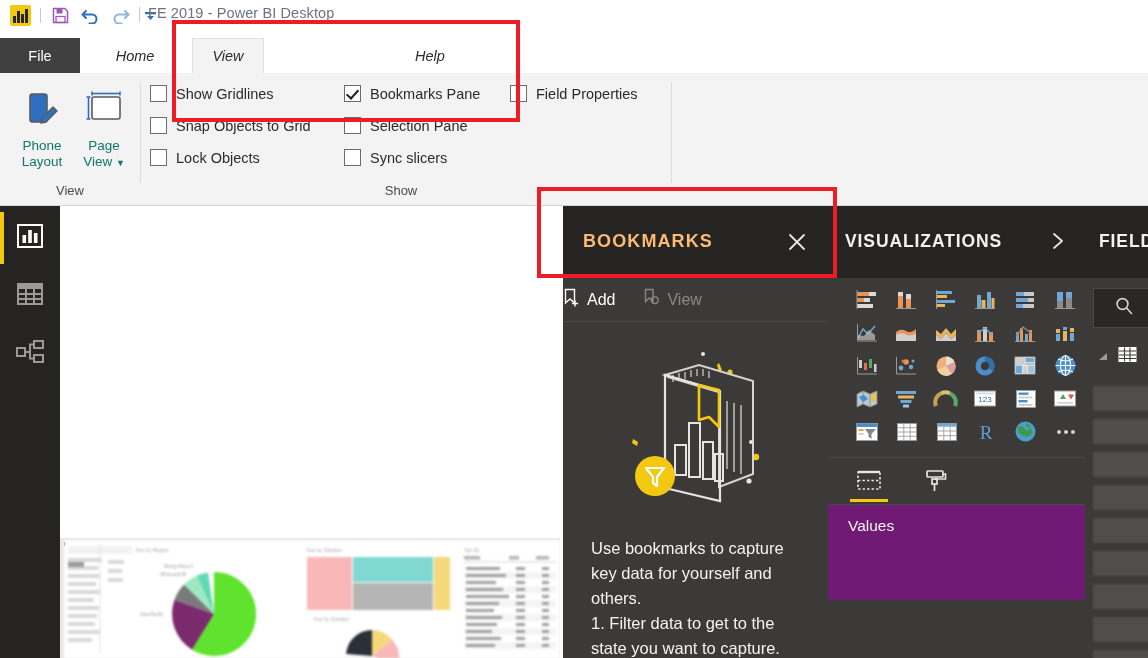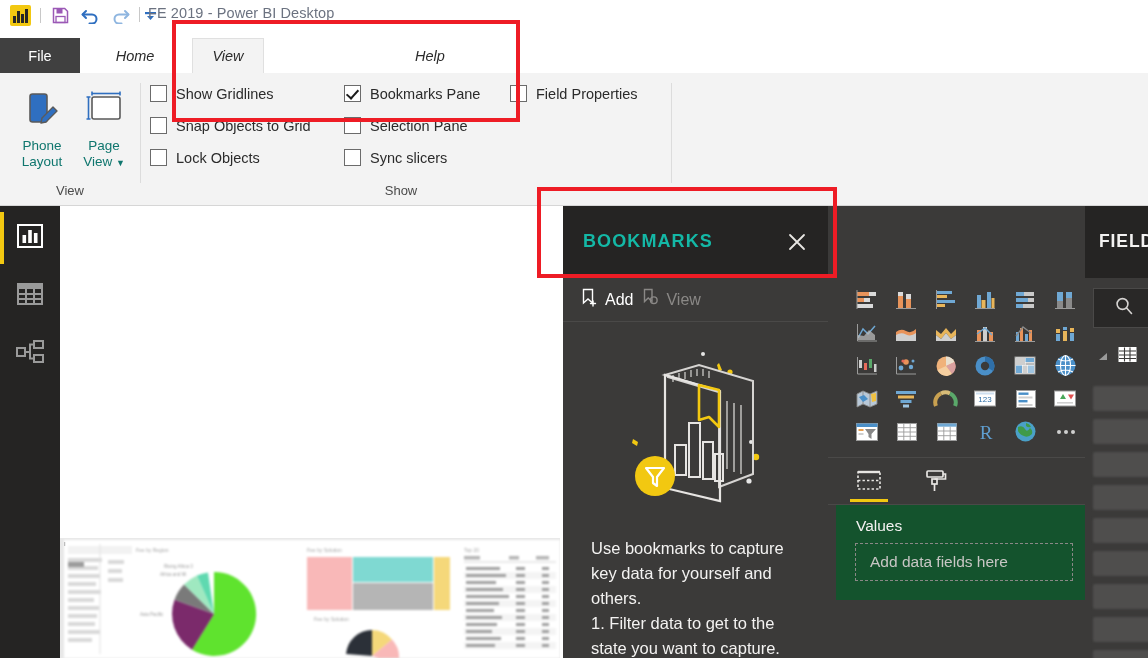--- a/index.html
+++ b/index.html
@@ -54,42 +54,42 @@
   
   .canvas{position:absolute;left:60px;top:206px;width:500px;height:452px;background:#e8e8e8;}
   .canvas-white{position:absolute;left:0;top:0;width:500px;height:332px;background:#ffffff;}
   .report{position:absolute;left:4px;top:334px;width:496px;height:118px;background:#ffffff;filter:blur(1.1px);}
   .sel-dots{position:absolute;left:4px;top:336px;width:492px;height:4px;
      background:repeating-linear-gradient(to right,#3a3a3a 0 4px,transparent 4px 9px);}
 
   
   .bookmarks{position:absolute;left:563px;top:206px;width:265px;height:452px;background:#3b3a39;}
   .bm-head{position:absolute;left:0;top:0;width:265px;height:72px;background:#252423;}
-  .bm-title{position:absolute;left:20px;top:25px;font-size:18px;font-weight:bold;color:#14b8a6;letter-spacing:1.1px;}
+  .bm-title{position:absolute;left:20px;top:25px;font-size:18px;font-weight:bold;color:#fdba74;letter-spacing:1.1px;}
   .bm-close{position:absolute;right:18px;top:23px;width:26px;height:26px;display:flex;align-items:center;justify-content:center;cursor:default;}
-  .bm-tools{position:absolute;left:0;top:72px;width:265px;height:44px;border-bottom:1px solid #4a4948;display:flex;align-items:center;padding-left:18px;box-sizing:border-box;gap:9px;}
+  .bm-tools{position:absolute;left:0;top:72px;width:265px;height:44px;border-bottom:1px solid #4a4948;display:flex;align-items:center;box-sizing:border-box;gap:28px;}
   .bm-tool{display:flex;align-items:center;gap:7px;cursor:default;}
   .bm-tool .t{font-size:16px;}
   .bm-tool.enabled .t{color:#ffffff;}
   .bm-tool.disabled .t{color:#8a8886;}
   .bm-art{position:absolute;left:0;top:125px;width:265px;height:195px;display:flex;align-items:center;justify-content:center;}
   .bm-text{position:absolute;left:28px;top:330px;width:215px;font-size:16.5px;line-height:25px;color:#f3f2f1;}
 
   
   .viz{position:absolute;left:828px;top:206px;width:257px;height:452px;background:#3b3a39;}
   .viz-head{position:absolute;left:0;top:0;width:257px;height:72px;background:#252423;}
   .viz-title{position:absolute;left:17px;top:25px;font-size:17.5px;font-weight:bold;color:#f3f2f1;letter-spacing:.9px;}
   .viz-expand{position:absolute;right:16px;top:24px;width:22px;height:22px;display:flex;align-items:center;justify-content:center;cursor:default;}
   .viz-grid{position:absolute;left:11px;top:77px;width:238px;display:grid;grid-template-columns:repeat(6,39.6px);grid-auto-rows:33px;}
   .vcell{display:flex;align-items:center;justify-content:flex-end;cursor:default;}
   .vcell svg{display:block;}
   .viz-tabs{position:absolute;left:0;top:251px;width:257px;height:48px;border-top:1px solid #4a4948;border-bottom:1px solid #4a4948;display:flex;align-items:center;padding-left:20px;box-sizing:border-box;gap:24px;}
   .viz-tab{position:relative;width:42px;height:46px;display:flex;align-items:center;justify-content:center;cursor:default;}
   .viz-tab .ul{position:absolute;left:2px;bottom:2px;width:38px;height:3px;background:#f2c811;}
-  .viz-fieldwell{position:absolute;left:8px;top:299px;width:257px;height:95px;background:#14532d;}
+  .viz-fieldwell{position:absolute;left:0;top:299px;width:257px;height:95px;background:#701a75;}
   .fw-label{position:absolute;left:20px;top:12px;font-size:15.5px;color:#f3f2f1;}
   .fw-drop{position:absolute;left:19px;top:38px;width:218px;height:38px;border:1px dashed #8a8886;box-sizing:border-box;display:flex;align-items:center;padding-left:14px;color:#c8c6c4;font-size:15.5px;cursor:default;}
   .filters{position:absolute;left:0;top:394px;width:257px;height:58px;background:#252423;}
   .filters-title{position:absolute;left:20px;top:18px;font-size:17.5px;font-weight:bold;color:#f3f2f1;letter-spacing:.8px;}
 
   
   .fields{position:absolute;left:1085px;top:206px;width:63px;height:452px;background:#3b3a39;}
   .f-head{position:absolute;left:0;top:0;width:63px;height:72px;background:#252423;}
   .f-title{position:absolute;left:14px;top:25px;font-size:17.5px;font-weight:bold;color:#f3f2f1;letter-spacing:.9px;white-space:nowrap;}
   .f-search{position:absolute;left:8px;top:82px;width:62px;height:40px;background:#292827;border:1px solid #4a4948;box-sizing:border-box;display:flex;align-items:center;justify-content:center;cursor:default;}
@@ -433,20 +433,28 @@
         <circle cx="54" cy="135" r="20" fill="#f2c811"></circle>
         <path d="M45 127 H63 L56 136 V145 L52 142 V136 Z" fill="none" stroke="#ffffff" stroke-width="2.2" stroke-linejoin="round"></path>
       </svg>
     </div>
 
     <div class="bm-text" style="white-space:pre-line">Use bookmarks to capture key data for yourself and others.
 1. Filter data to get to the state you want to capture.</div>
   </div>
 
   <div class="viz">
+    <div class="viz-head">
+      <div class="viz-title">VISUALIZATIONS</div>
+      <div class="viz-expand">
+        <svg width="16" height="18" viewBox="0 0 16 18">
+          <path d="M4 2 L12 9 L4 16" fill="none" stroke="#e8e6e3" stroke-width="1.8" stroke-linecap="round" stroke-linejoin="round"></path>
+        </svg>
+      </div>
+    </div>
 
     <div class="viz-grid">
 
       <div class="vcell">
           <svg width="24" height="21" viewBox="0 0 24 21">
             <rect x="2" y="3" width="12" height="4" fill="#e8935a"></rect>
             <rect x="14" y="3" width="7" height="4" fill="#dadada"></rect>
             <rect x="2" y="9" width="7" height="4" fill="#e8935a"></rect>
             <rect x="9" y="9" width="6" height="4" fill="#dadada"></rect>
             <rect x="2" y="15" width="16" height="4" fill="#dadada"></rect>
@@ -707,21 +715,20 @@
           <rect x="5" y="3" width="16" height="6" rx="1" fill="none" stroke="#e8e6e3" stroke-width="1.7"></rect>
           <path d="M21 6 H23.5 V11 H12.5" fill="none" stroke="#e8e6e3" stroke-width="1.7"></path>
           <rect x="10" y="11" width="5" height="5" fill="none" stroke="#e8e6e3" stroke-width="1.7"></rect>
           <path d="M12.5 16 V23" stroke="#e8e6e3" stroke-width="1.7"></path>
         </svg>
       </div>
     </div>
 
     <div class="viz-fieldwell">
       <div class="fw-label">Values</div>
-      <div class="fw-drop">Add data fields here</div>
     </div>
 
   </div>
 
   <div class="fields">
     <div class="f-head">
       <div class="f-title">FIELDS</div>
     </div>
     <div class="f-search">
       <span>

